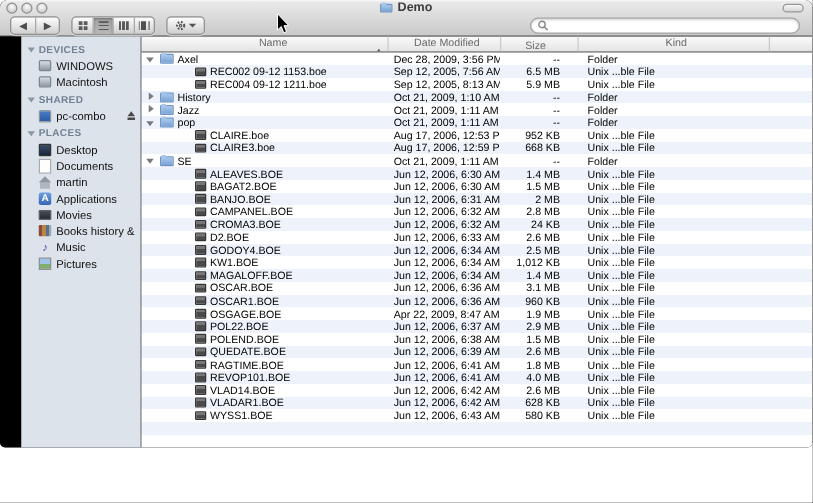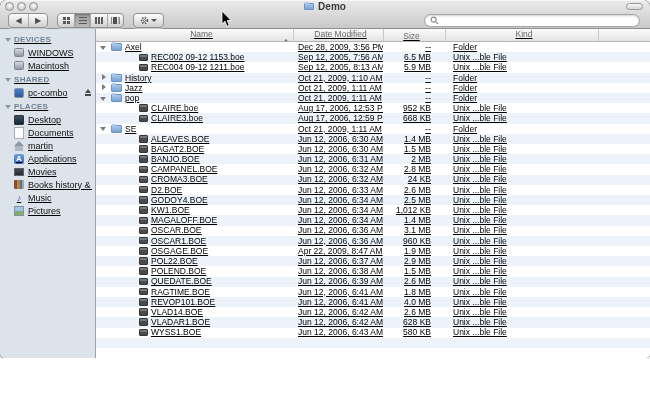--- a/index.html
+++ b/index.html
@@ -1,18 +1,18 @@
 <!DOCTYPE html>
 <html><head>
 <meta charset="utf-8">
 <style>
   * { margin:0; padding:0; box-sizing:border-box; }
   html,body { width:650px; height:402px; font-family:"Liberation Sans", sans-serif; background:#fff; }
   .window { position:relative; width:650px; height:358px; border-radius:6px 6px 4px 4px; overflow:hidden;
-            box-shadow:0 0 0 1px rgba(0,0,0,.45) inset; background:#000000;text-decoration:underline; }
+            box-shadow:0 0 0 1px rgba(0,0,0,.45) inset; background:#000000; }
 
   
   .chrome { position:relative; height:29px; background:linear-gradient(#ebebeb,#c9c9c9); border-bottom:1px solid #8e8e8e; }
   .chrome::before { content:""; position:absolute; top:0; left:0; right:0; height:1px; background:rgba(255,255,255,.6); }
   .traffic { position:absolute; top:2px; left:5px; display:flex; gap:3px; }
   .tl { width:9px; height:9px; border-radius:50%; border:1px solid #8f8f8f; background:radial-gradient(circle at 50% 35%, #fcfcfc, #bdbdbd); }
   .titlerow { position:absolute; top:1px; left:0; right:0; height:11px; display:flex; align-items:center; justify-content:center; gap:4px; }
   .title-text { font-size:10px; font-weight:bold; color:#3c3c3c; }
   .capsule { position:absolute; top:3px; right:7px; width:17px; height:7px; border-radius:4px; border:1px solid #979797; background:linear-gradient(#f7f7f7,#d4d4d4); }
 
@@ -37,21 +37,21 @@
   .caret-down { width:0; height:0; border-left:3px solid transparent; border-right:3px solid transparent; border-top:3px solid #555; }
 
   .search { position:absolute; right:10px; top:1px; width:216px; height:13px; border-radius:7px; border:1px solid #a3a3a3;
             background:#fff; display:flex; align-items:center; padding:0 5px; box-shadow:inset 0 1px 2px rgba(0,0,0,.18); }
   .search input { border:none; outline:none; background:transparent; font-size:9px; width:100%; height:11px; font-family:"Liberation Sans",sans-serif; }
 
   
   .cursor { position:absolute; left:221px; top:11px; z-index:50; pointer-events:none; }
 
   
-  .main { display:flex; height:341px; }
+  .main { display:flex; height:341px;padding-left:17px; }
   .sidebar { width:96px; background:#dde3eb; border-right:1px solid #9aa2ab; padding-top:3px; overflow:hidden; }
   .sb-header { display:flex; align-items:center; gap:3px; padding:3px 0 2px 5px; }
   .sb-header-label { font-size:8px; font-weight:bold; color:#718093; letter-spacing:.3px; }
   .tri-sm { width:0; height:0; border-left:3px solid transparent; border-right:3px solid transparent; border-top:4px solid #8b97a5; }
   .sb-item { display:flex; align-items:center; gap:4px; height:13px; padding-left:14px; padding-right:3px; }
   .sb-label { font-size:9px; color:#101010; white-space:nowrap; overflow:hidden; }
   .si { width:10px; height:10px; flex:0 0 auto; position:relative; display:inline-flex; align-items:center; justify-content:center; }
   .si-drive::before { content:""; width:10px; height:7px; border-radius:1.5px; background:linear-gradient(#d7dce2,#8f98a3); border:0.5px solid #7d8791; }
   .si-display::before { content:""; width:10px; height:8px; border-radius:1.5px; border:1px solid #8d97a2; background:linear-gradient(#4a7dc6,#2c5ba2); }
   .si-desktop::before { content:""; width:10px; height:8px; border-radius:1px; background:linear-gradient(#3c4f68,#17263a); border:0.5px solid #333; }

